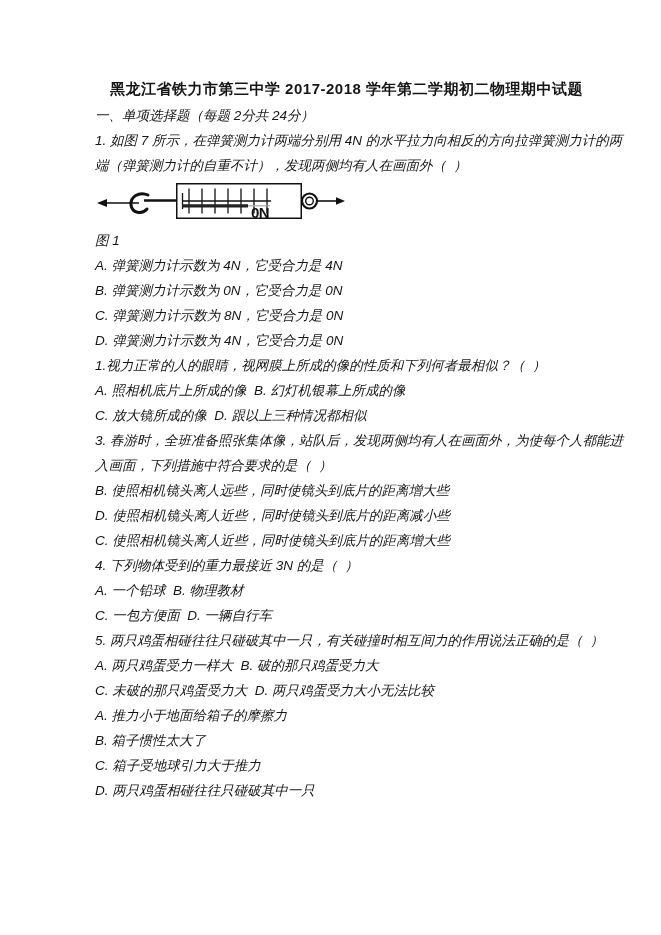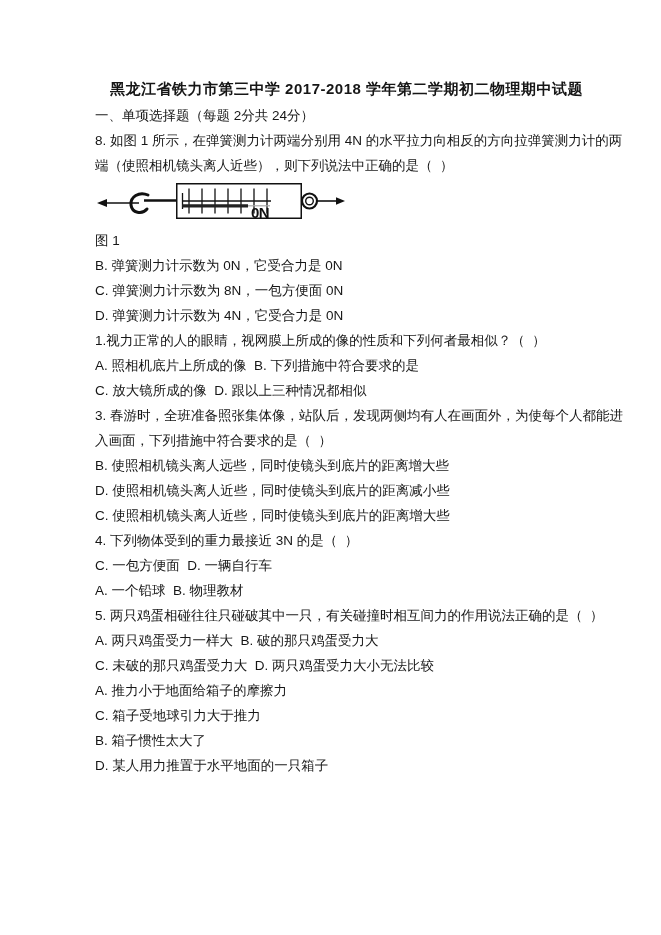--- a/index.html
+++ b/index.html
@@ -30,20 +30,21 @@
   }
   .content {
     margin-top: 2px;
     padding-left: 95px;
   }
   .line {
     height: 25px;
     line-height: 25px;
     font-size: 13.5px;
     white-space: pre;
+    font-style: italic;
   }
   .section-heading {
     font-size: 13.5px;
   }
   .figure-block {
     height: 50px;
     position: relative;
   }
   .figure-block svg {
     position: absolute;
@@ -62,22 +63,22 @@
 <body>
 
 <div class="page">
 
   <div class="title">黑龙江省铁力市第三中学 2017-2018 学年第二学期初二物理期中试题</div>
 
   <div class="content">
 
     <div class="line section-heading">一、单项选择题（每题 2分共 24分）</div>
 
-    <div class="line">8. 如图 1 所示，在弹簧测力计两端分别用 4N 的水平拉力向相反的方向拉弹簧测力计的两</div>
-    <div class="line">端（使照相机镜头离人近些），则下列说法中正确的是（  ）</div>
+    <div class="line">1. 如图 7 所示，在弹簧测力计两端分别用 4N 的水平拉力向相反的方向拉弹簧测力计的两</div>
+    <div class="line">端（弹簧测力计的自重不计），发现两侧均有人在画面外（  ）</div>
 
     <div class="figure-block">
       <svg width="250" height="46" viewBox="0 0 250 46">
 
         <g>
           <polygon points="1,22 11,18 11,26" fill="#111"></polygon>
           <line x1="10" y1="22" x2="43" y2="22" stroke="#111" stroke-width="1.6"></line>
         </g>
 
         <path d="M 52 14 C 43 10, 34 16, 35 24 C 36 32, 46 34, 51 28" fill="none" stroke="#111" stroke-width="3" stroke-linecap="round"></path>
@@ -112,41 +113,42 @@
 
         <g>
           <line x1="221.5" y1="20" x2="241" y2="20" stroke="#111" stroke-width="1.6"></line>
           <polygon points="249,20 240,16.2 240,23.8" fill="#111"></polygon>
         </g>
       </svg>
     </div>
 
     <div class="line">图 1</div>
 
+    <div class="line">A. 弹簧测力计示数为 4N，它受合力是 4N</div>
     <div class="line">B. 弹簧测力计示数为 0N，它受合力是 0N</div>
-    <div class="line">C. 弹簧测力计示数为 8N，一包方便面 0N</div>
+    <div class="line">C. 弹簧测力计示数为 8N，它受合力是 0N</div>
     <div class="line">D. 弹簧测力计示数为 4N，它受合力是 0N</div>
 
     <div class="line">1.视力正常的人的眼睛，视网膜上所成的像的性质和下列何者最相似？（  ）</div>
-    <div class="line">A. 照相机底片上所成的像  B. 下列措施中符合要求的是</div>
+    <div class="line">A. 照相机底片上所成的像  B. 幻灯机银幕上所成的像</div>
     <div class="line">C. 放大镜所成的像  D. 跟以上三种情况都相似</div>
 
     <div class="line">3. 春游时，全班准备照张集体像，站队后，发现两侧均有人在画面外，为使每个人都能进</div>
     <div class="line">入画面，下列措施中符合要求的是（  ）</div>
     <div class="line">B. 使照相机镜头离人远些，同时使镜头到底片的距离增大些</div>
     <div class="line">D. 使照相机镜头离人近些，同时使镜头到底片的距离减小些</div>
     <div class="line">C. 使照相机镜头离人近些，同时使镜头到底片的距离增大些</div>
 
     <div class="line">4. 下列物体受到的重力最接近 3N 的是（  ）</div>
+    <div class="line">A. 一个铅球  B. 物理教材</div>
     <div class="line">C. 一包方便面  D. 一辆自行车</div>
-    <div class="line">A. 一个铅球  B. 物理教材</div>
 
     <div class="line">5. 两只鸡蛋相碰往往只碰破其中一只，有关碰撞时相互间力的作用说法正确的是（  ）</div>
     <div class="line">A. 两只鸡蛋受力一样大  B. 破的那只鸡蛋受力大</div>
     <div class="line">C. 未破的那只鸡蛋受力大  D. 两只鸡蛋受力大小无法比较</div>
 
     <div class="line">A. 推力小于地面给箱子的摩擦力</div>
+    <div class="line">B. 箱子惯性太大了</div>
     <div class="line">C. 箱子受地球引力大于推力</div>
-    <div class="line">B. 箱子惯性太大了</div>
-    <div class="line">D. 某人用力推置于水平地面的一只箱子</div>
+    <div class="line">D. 两只鸡蛋相碰往往只碰破其中一只</div>
 
   </div>
 </div>
 
 </body></html>

